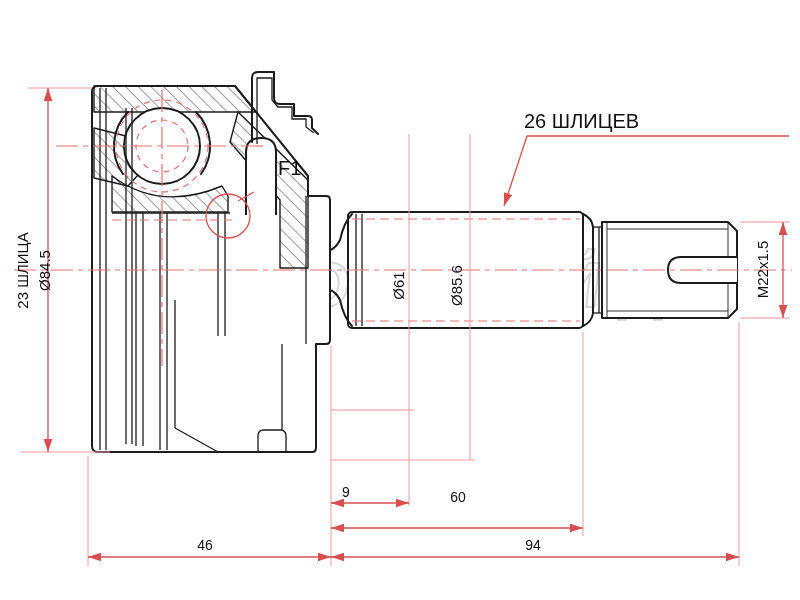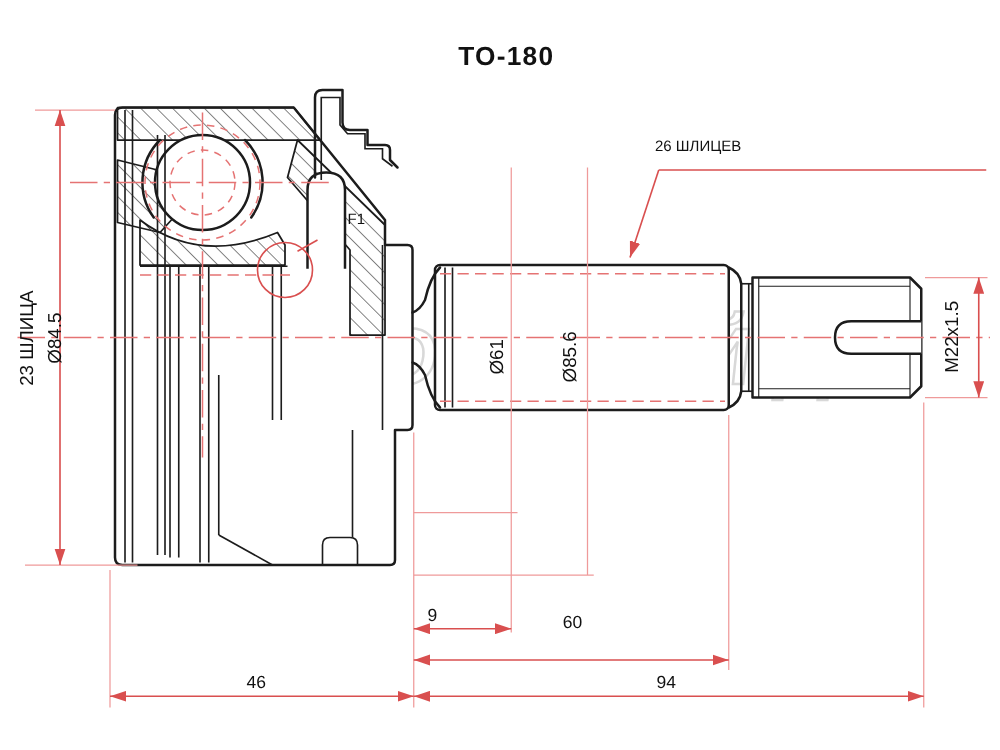--- a/index.html
+++ b/index.html
@@ -9,21 +9,21 @@
   html,body{margin:0;padding:0;background:#eee;}
   #stage{
     position:relative;width:800px;height:600px;background:var(--bg);
     font-family:"Liberation Sans", sans-serif;overflow:hidden;margin:0 auto;
   }
   #stage svg{position:absolute;left:0;top:0;}
   .lbl{position:absolute;color:#111;white-space:nowrap;}
   .rot{transform:rotate(-90deg);transform-origin:center center;text-align:center;}
   .ctr{text-align:center;}
   .title{font-size:21px;font-weight:bold;letter-spacing:1px;}
-  .cal{font-size:12px;}
+  .cal{font-size:20px;}
   .dimtx{font-size:14px;}
   .watermark{
     font-size:64px;font-weight:bold;letter-spacing:20px;color:transparent;
     -webkit-text-stroke:2px var(--wm);transform:skewX(-6deg);text-align:center;
   }
   
   .k  {stroke:var(--line);fill:none;stroke-width:2;stroke-linejoin:round;stroke-linecap:round;}
   .k1 {stroke:var(--line);fill:none;stroke-width:1.3;}
   .kt {stroke:var(--line);fill:none;stroke-width:0.9;}
   .kf {stroke:var(--line);fill:#fff;stroke-width:2;stroke-linejoin:round;}
@@ -157,29 +157,28 @@
       <line class="dim" x1="331" y1="528" x2="583" y2="528" marker-start="url(#arrow)" marker-end="url(#arrow)"></line>
       <line class="dim" x1="88" y1="557" x2="331" y2="557" marker-start="url(#arrow)" marker-end="url(#arrow)"></line>
       <line class="dim" x1="331" y1="557" x2="739" y2="557" marker-start="url(#arrow)" marker-end="url(#arrow)"></line>
 
       <line class="ext" x1="740" y1="222" x2="790" y2="222"></line>
       <line class="ext" x1="740" y1="318" x2="790" y2="318"></line>
       <line class="dim" x1="783" y1="222" x2="783" y2="318" marker-start="url(#arrow)" marker-end="url(#arrow)"></line>
     </g>
   </svg>
 
-  <div class="lbl title ctr" style="left:300px;top:34px;width:210px;">TO-180</div>
 
   <div class="lbl cal" style="left:524px;top:110px;">26 ШЛИЦЕВ</div>
 
   <div class="lbl cal rot" style="left:-34px;top:262px;width:112px;font-size:15px;">23 ШЛИЦА</div>
 
   <div class="lbl cal rot" style="left:-12px;top:262px;width:112px;font-size:15px;">Ø84.5</div>
 
-  <div class="lbl cal" style="left:246px;top:168px;padding-left:32px;">F1</div>
+  <div class="lbl cal" style="left:246px;top:157px;padding-left:32px;">F1</div>
 
   <div class="lbl cal rot" style="left:342px;top:277px;width:112px;font-size:15px;">Ø61</div>
 
   <div class="lbl cal rot" style="left:400px;top:277px;width:112px;font-size:15px;">Ø85.6</div>
 
   <div class="lbl cal rot" style="left:706px;top:261px;width:112px;font-size:15px;">M22x1.5</div>
 
   <div class="lbl dimtx ctr" style="left:324px;top:484px;width:44px;">9</div>
 
   <div class="lbl dimtx ctr" style="left:436px;top:489px;width:44px;">60</div>

